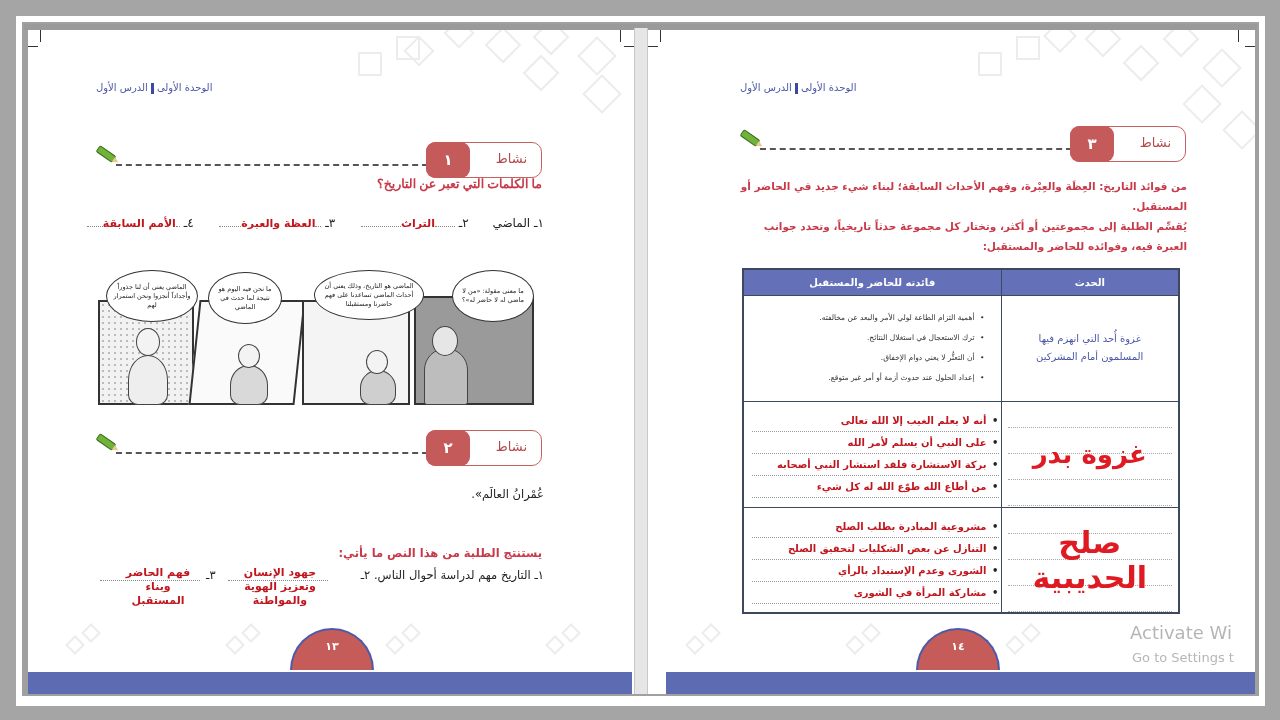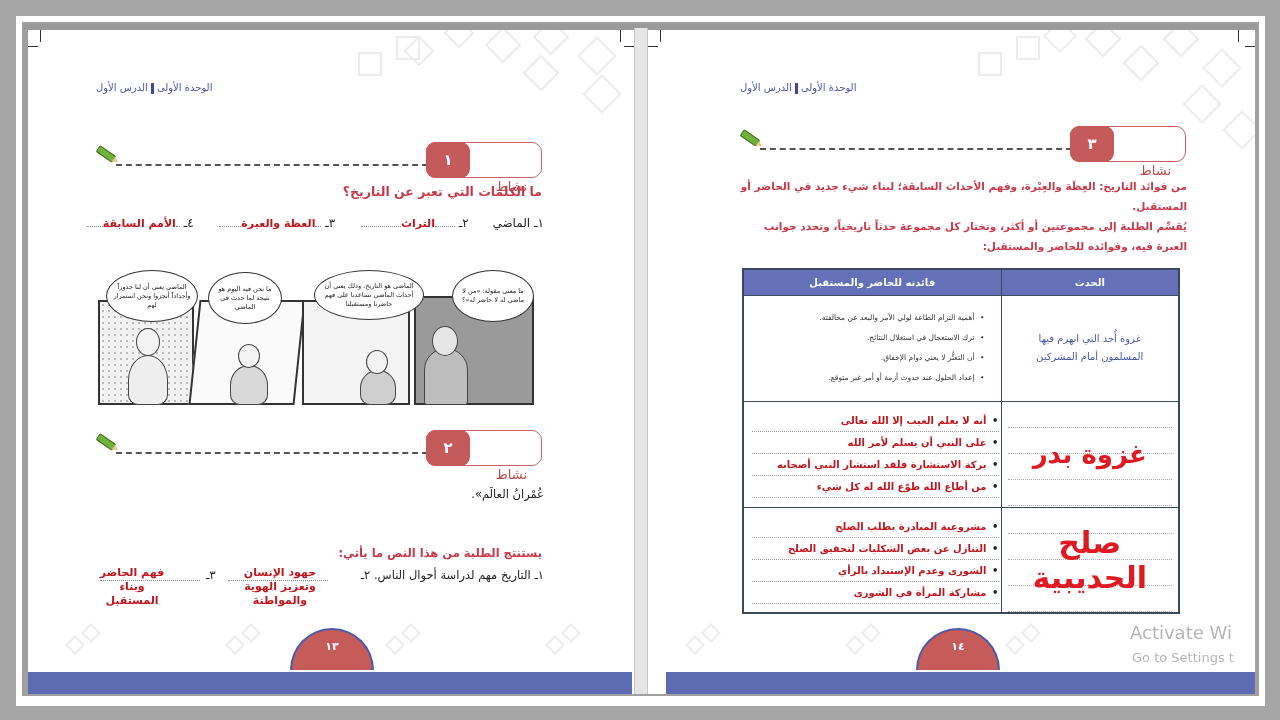--- a/index.html
+++ b/index.html
@@ -10,21 +10,21 @@
   .page.left { left: 28px; width: 606px; height: 664px; }
   .page.right { left: 648px; width: 607px; height: 664px; }
   .gutter { position: absolute; left: 634px; top: 28px; width: 14px; height: 666px; background: #e6e6e6; border-left: 1px solid #c8c8c8; border-right: 1px solid #c8c8c8; }
   .crop { position: absolute; background: #333; }
   .deco-sq { position: absolute; border: 2px solid #ececec; transform: rotate(45deg); }
   .deco-sq.flat { transform: none; }
   .header-crumb { position: absolute; top: 52px; font-size: 10px; color: #4a56a6; direction: rtl; white-space: nowrap; font-family: "DejaVu Sans", sans-serif; }
   .header-crumb .sep { display: inline-block; width: 3px; height: 11px; background: #3b4aa0; vertical-align: middle; margin: 0 3px; }
   .activity { position: absolute; height: 36px; direction: rtl; }
   .activity .badge { position: absolute; right: 0; top: 0; width: 116px; height: 36px; border: 1.5px solid #c86060; border-radius: 10px; background: #fff; }
-  .activity .badge .label { position: absolute; right: 14px; top: 8px; font-size: 13px; color: #b44a4a; font-family: "DejaVu Sans", sans-serif; margin-top: 28px; }
+  .activity .badge .label { position: absolute; right: 14px; top: 8px; font-size: 13px; color: #b44a4a; font-family: "DejaVu Sans", sans-serif; }
   .activity .badge .num { position: absolute; left: -1px; top: -1px; width: 44px; height: 36px; background: #c45a5a; border-radius: 9px; color: #fff; font-weight: bold; font-size: 15px; text-align: center; line-height: 36px; }
   .activity .dash { position: absolute; top: 22px; height: 0; border-top: 2px dashed #555; }
   .pencil { position: absolute; width: 20px; height: 8px; background: #6fb33a; border: 1px solid #3c6a1e; transform: rotate(35deg); border-radius: 2px; }
   .pencil:after { content: ""; position: absolute; right: -6px; top: 0; border-left: 6px solid #e8c98a; border-top: 3px solid transparent; border-bottom: 3px solid transparent; }
   .rtl { direction: rtl; text-align: right; }
   .q-red { position: absolute; font-size: 12.5px; font-weight: bold; color: #c83a4a; white-space: nowrap; }
   .body-text { position: absolute; font-size: 12.5px; color: #222; line-height: 24px; }
   .answer { color: #c0161e; font-weight: bold; font-size: 11px; }
   .dots { display: inline-block; border-bottom: 1px dotted #888; height: 10px; vertical-align: baseline; }
   .comic { position: absolute; left: 70px; top: 240px; width: 436px; height: 135px; }
@@ -82,21 +82,21 @@
 
   <div class="pencil" style="left:68px;top:120px;"></div>
   <div class="activity" style="left:88px;top:112px;width:426px;">
     <div class="dash" style="left:0;width:312px;"></div>
     <div class="badge">
       <span class="label">نشاط</span>
       <span class="num">١</span>
     </div>
   </div>
 
-  <div class="q-red rtl" style="right:92px;top:154px;">ما الكلمات التي تعبر عن التاريخ؟</div>
+  <div class="q-red rtl" style="right:92px;top:146px;font-family:Liberation Serif, serif;">ما الكلمات التي تعبر عن التاريخ؟</div>
 
   <div class="rtl" style="position:absolute;right:90px;top:186px;width:440px;font-size:12px;color:#222;white-space:nowrap;">
     <span><span>١ـ</span> <span>الماضي</span></span>
     <span style="display:inline-block;width:16px;"></span>
     <span><span>٢ـ</span> <span class="dots" style="width:20px;"></span><span class="answer">التراث</span><span class="dots" style="width:40px;"></span></span>
     <span style="display:inline-block;width:18px;"></span>
     <span><span>٣ـ</span> <span class="dots" style="width:6px;"></span><span class="answer">العظة والعبرة</span><span class="dots" style="width:22px;"></span></span>
     <span style="display:inline-block;width:18px;"></span>
     <span><span>٤ـ</span> <span class="dots" style="width:4px;"></span><span class="answer">الأمم السابقة</span><span class="dots" style="width:16px;"></span></span>
   </div>
@@ -137,21 +137,21 @@
 
   <div class="q-red rtl" style="right:92px;top:516px;font-size:11.5px;">يستنتج الطلبة من هذا النص ما يأتي:</div>
 
   <div class="rtl" style="position:absolute;right:90px;top:538px;width:450px;font-size:11.5px;color:#222;white-space:nowrap;">
     <span>١ـ التاريخ مهم لدراسة أحوال الناس.</span>
     <span>٢ـ</span>
   </div>
   <div class="answer" style="position:absolute;left:212px;top:536px;width:80px;text-align:center;direction:rtl;line-height:14px;border-top:0;">جهود الإنسان وتعزيز الهوية والمواطنة</div>
   <div style="position:absolute;left:200px;top:550px;width:100px;border-bottom:1px dotted #888;"></div>
   <div style="position:absolute;left:178px;top:538px;font-size:11.5px;color:#222;">٣ـ</div>
-  <div class="answer" style="position:absolute;left:64px;top:536px;width:80px;text-align:center;direction:rtl;line-height:14px;">فهم الحاضر وبناء المستقبل</div>
+  <div class="answer" style="position:absolute;left:90px;top:536px;width:80px;text-align:center;direction:rtl;line-height:14px;">فهم الحاضر وبناء المستقبل</div>
   <div style="position:absolute;left:72px;top:550px;width:100px;border-bottom:1px dotted #888;"></div>
 
   <div class="deco-sq" style="left:40px;top:608px;width:14px;height:14px;"></div>
   <div class="deco-sq" style="left:56px;top:596px;width:14px;height:14px;"></div>
   <div class="deco-sq" style="left:200px;top:608px;width:14px;height:14px;"></div>
   <div class="deco-sq" style="left:216px;top:596px;width:14px;height:14px;"></div>
   <div class="deco-sq" style="left:360px;top:608px;width:14px;height:14px;"></div>
   <div class="deco-sq" style="left:376px;top:596px;width:14px;height:14px;"></div>
   <div class="deco-sq" style="left:520px;top:608px;width:14px;height:14px;"></div>
   <div class="deco-sq" style="left:536px;top:596px;width:14px;height:14px;"></div>

